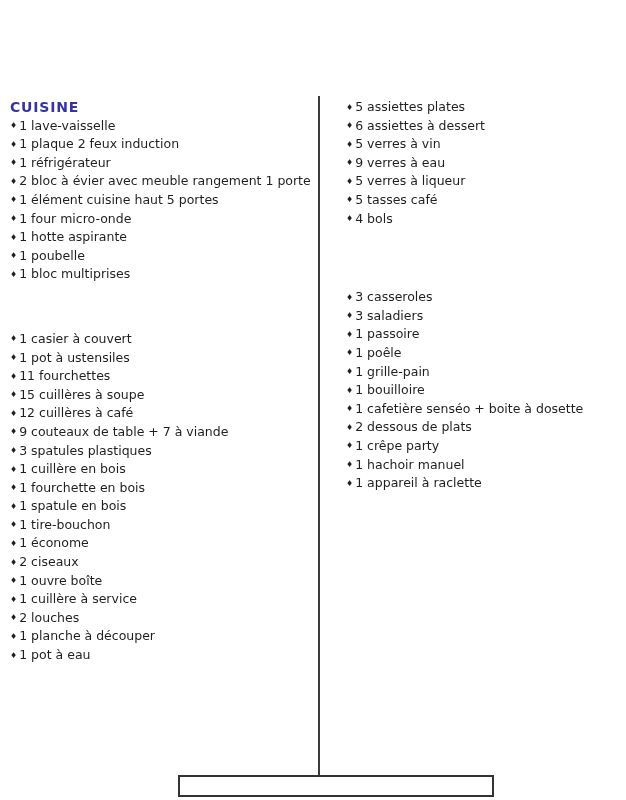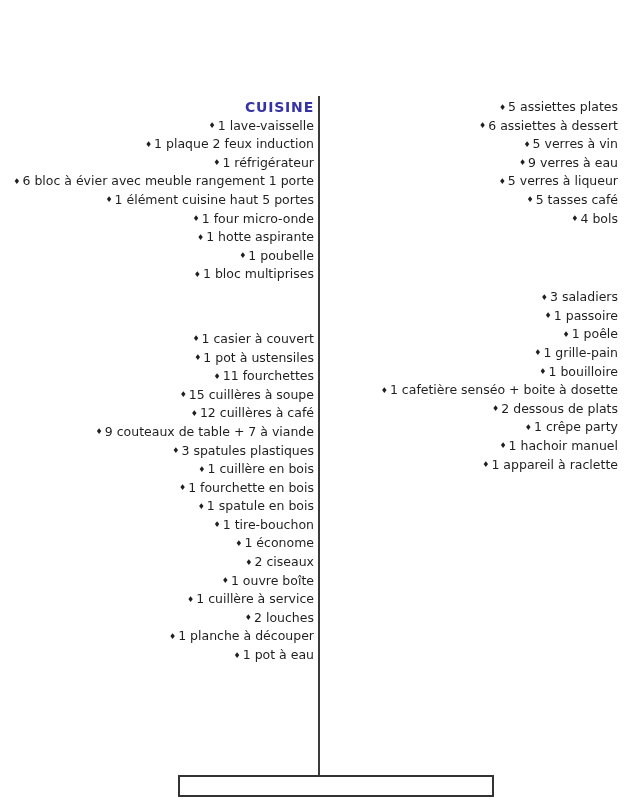--- a/index.html
+++ b/index.html
@@ -15,21 +15,20 @@
     height: 800px;
     background: var(--page-bg);
     font-family: "DejaVu Sans", "Liberation Sans", sans-serif;
   }
   .page {
     position: relative;
     width: 626px;
     height: 800px;
     background: var(--page-bg);
     overflow: hidden;
-    text-align: right;
   }
   .col {
     position: absolute;
     top: 98px;
     color: var(--text-color);
     font-size: 12.5px;
   }
   .col-left  { left: 10px;  width: 304px; }
   .col-right { left: 346px; width: 272px; }
   .doc-title {
@@ -80,21 +79,21 @@
 <body>
 
 <div class="page">
 
   <div class="col col-left">
     <div class="doc-title">CUISINE</div>
     <ul class="list">
         <li class="list-item"><span class="bullet">♦</span><span>1 lave-vaisselle</span></li>
         <li class="list-item"><span class="bullet">♦</span><span>1 plaque 2 feux induction</span></li>
         <li class="list-item"><span class="bullet">♦</span><span>1 réfrigérateur</span></li>
-        <li class="list-item"><span class="bullet">♦</span><span>6 bloc à évier avec meuble rangement 1 porte</span></li>
+        <li class="list-item"><span class="bullet">♦</span><span>2 bloc à évier avec meuble rangement 1 porte</span></li>
         <li class="list-item"><span class="bullet">♦</span><span>1 élément cuisine haut 5 portes</span></li>
         <li class="list-item"><span class="bullet">♦</span><span>1 four micro-onde</span></li>
         <li class="list-item"><span class="bullet">♦</span><span>1 hotte aspirante</span></li>
         <li class="list-item"><span class="bullet">♦</span><span>1 poubelle</span></li>
         <li class="list-item"><span class="bullet">♦</span><span>1 bloc multiprises</span></li>
       </ul>
     <div class="spacer-left"></div>
     <ul class="list">
         <li class="list-item"><span class="bullet">♦</span><span>1 casier à couvert</span></li>
         <li class="list-item"><span class="bullet">♦</span><span>1 pot à ustensiles</span></li>
@@ -124,20 +123,21 @@
         <li class="list-item"><span class="bullet">♦</span><span>5 assiettes plates</span></li>
         <li class="list-item"><span class="bullet">♦</span><span>6 assiettes à dessert</span></li>
         <li class="list-item"><span class="bullet">♦</span><span>5 verres à vin</span></li>
         <li class="list-item"><span class="bullet">♦</span><span>9 verres à eau</span></li>
         <li class="list-item"><span class="bullet">♦</span><span>5 verres à liqueur</span></li>
         <li class="list-item"><span class="bullet">♦</span><span>5 tasses café</span></li>
         <li class="list-item"><span class="bullet">♦</span><span>4 bols</span></li>
       </ul>
     <div class="spacer-right"></div>
     <ul class="list">
+        <li class="list-item"><span class="bullet">♦</span><span>3 casseroles</span></li>
         <li class="list-item"><span class="bullet">♦</span><span>3 saladiers</span></li>
         <li class="list-item"><span class="bullet">♦</span><span>1 passoire</span></li>
         <li class="list-item"><span class="bullet">♦</span><span>1 poêle</span></li>
         <li class="list-item"><span class="bullet">♦</span><span>1 grille-pain</span></li>
         <li class="list-item"><span class="bullet">♦</span><span>1 bouilloire</span></li>
         <li class="list-item"><span class="bullet">♦</span><span>1 cafetière senséo + boite à dosette</span></li>
         <li class="list-item"><span class="bullet">♦</span><span>2 dessous de plats</span></li>
         <li class="list-item"><span class="bullet">♦</span><span>1 crêpe party</span></li>
         <li class="list-item"><span class="bullet">♦</span><span>1 hachoir manuel</span></li>
         <li class="list-item"><span class="bullet">♦</span><span>1 appareil à raclette</span></li>

